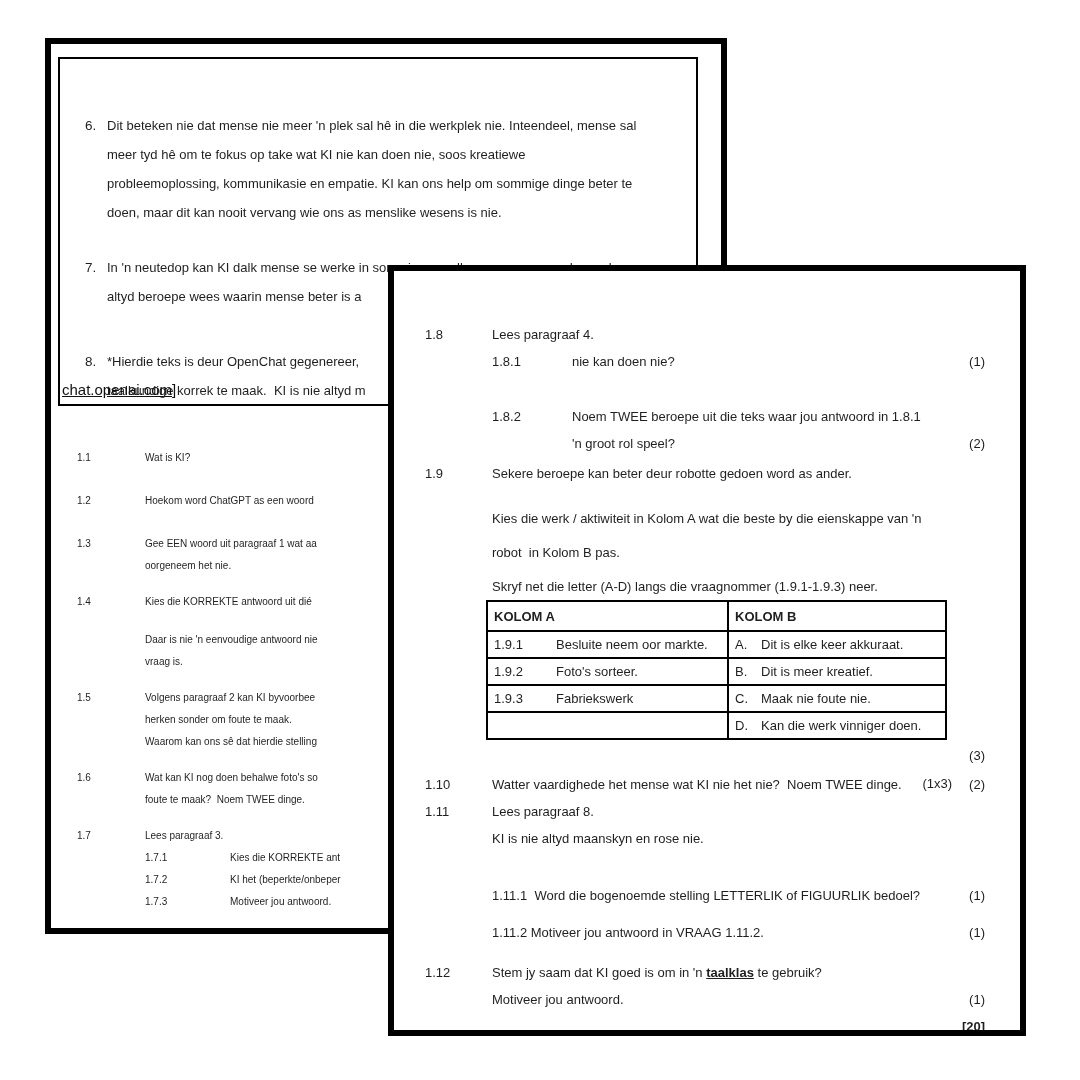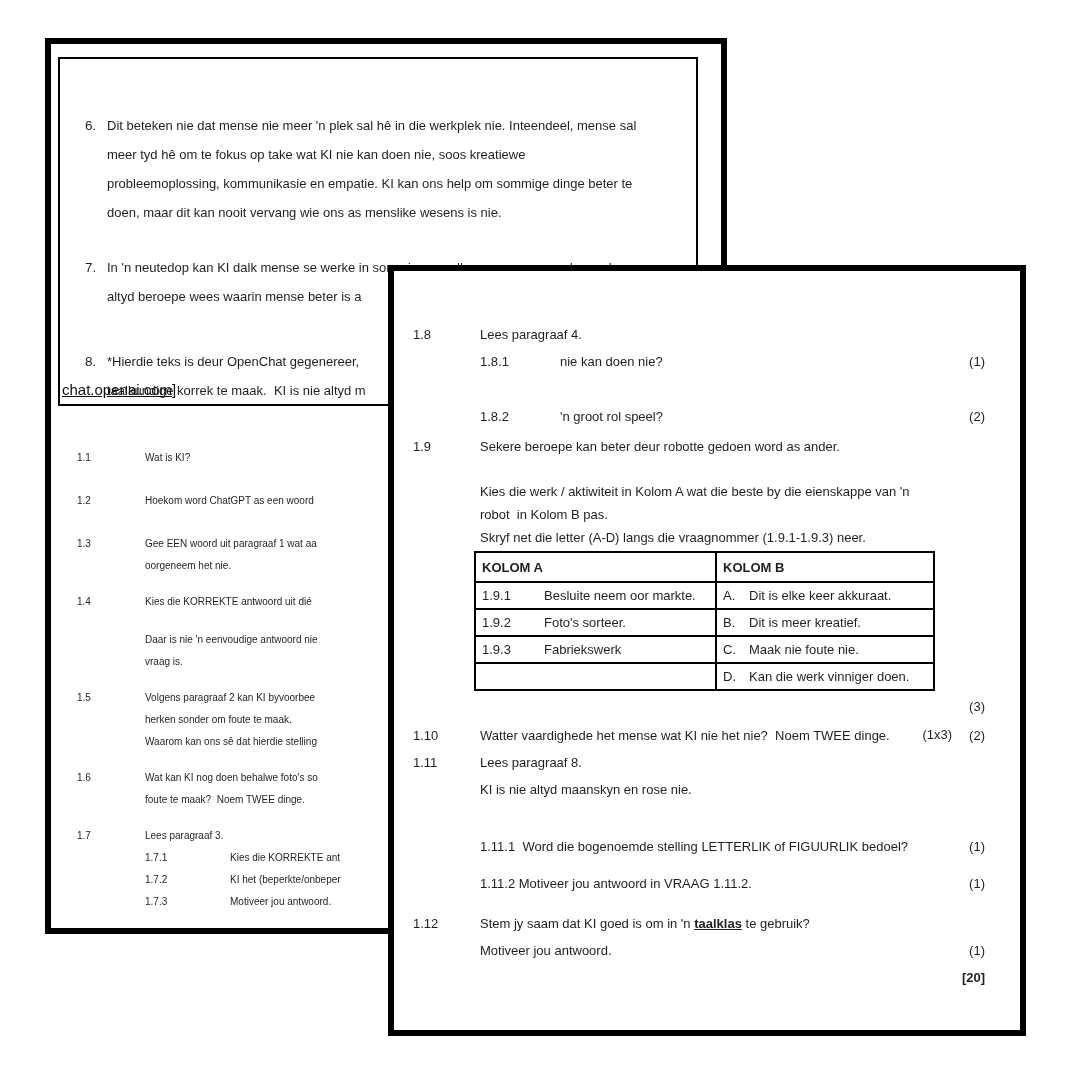--- a/index.html
+++ b/index.html
@@ -22,28 +22,28 @@
   .back-questions{position:absolute;left:0;top:403px;width:100%;}
   .bq-row{position:relative;padding-left:94px;margin-bottom:14px;font-size:10px;}
   .bq-row.gap-lg{margin-bottom:21px;}
   .bq-num{position:absolute;left:26px;top:0;line-height:22px;}
   .bq-block + .bq-block{margin-top:16px;}
   .bq-line{white-space:pre;line-height:22px;}
   .bq-sub{position:relative;padding-left:85px;}
   .bq-subnum{position:absolute;left:0;top:0;line-height:22px;}
 
   
-  .fp-content{position:absolute;inset:0;padding-top:50px;font-size:13px;}
+  .fp-content{position:absolute;inset:0;padding-top:50px;font-size:13px;padding-left:12px;}
   .frow{position:relative;line-height:27px;}
   .fnum{position:absolute;left:19px;top:0;}
   .ftext{display:block;padding-left:86px;white-space:pre;}
   .fsnum{position:absolute;left:86px;top:0;}
   .fline{display:block;padding-left:166px;white-space:pre;}
   .mark{position:absolute;right:35px;top:0;}
-  .instr{display:block;padding-left:86px;line-height:23px;white-space:pre;}
+  .instr{display:block;padding-left:86px;line-height:23px;white-space:pre;margin-top:11px;}
   .mt16{margin-top:28px;} .mt3{margin-top:3px;} .mt20{margin-top:20px;}
   .mt2{margin-top:2px;} .mt30{margin-top:30px;} .mt10{margin-top:10px;} .mt13{margin-top:13px;}
   .match-table{margin:2px 0 0 80px;border-collapse:collapse;width:459px;font-size:13px;
                table-layout:fixed;}
   .match-table th,.match-table td{border:2px solid #000;padding:0 6px;text-align:left;
                overflow:hidden;white-space:pre;}
   .match-table th{height:28px;font-weight:bold;}
   .match-table td{height:25px;}
   .cell-num{display:inline-block;width:62px;}
   .cell-letter{display:inline-block;width:26px;}
@@ -157,20 +157,21 @@
       <div class="frow">
         <span class="fsnum">1.8.1</span>
         <div style="position:relative;">
           <span class="fline">nie kan doen nie?</span>
           <span class="mark">(1)</span>
         </div>
       </div>
 
       <div class="frow mt16">
         <span class="fsnum">1.8.2</span>
+        <span class="fline">Noem TWEE beroepe uit die teks waar jou antwoord in 1.8.1</span>
         <div style="position:relative;">
           <span class="fline">'n groot rol speel?</span>
           <span class="mark">(2)</span>
         </div>
       </div>
 
       <div class="frow mt3">
         <span class="fnum">1.9</span>
         <span class="ftext">Sekere beroepe kan beter deur robotte gedoen word as ander.</span>
       </div>

